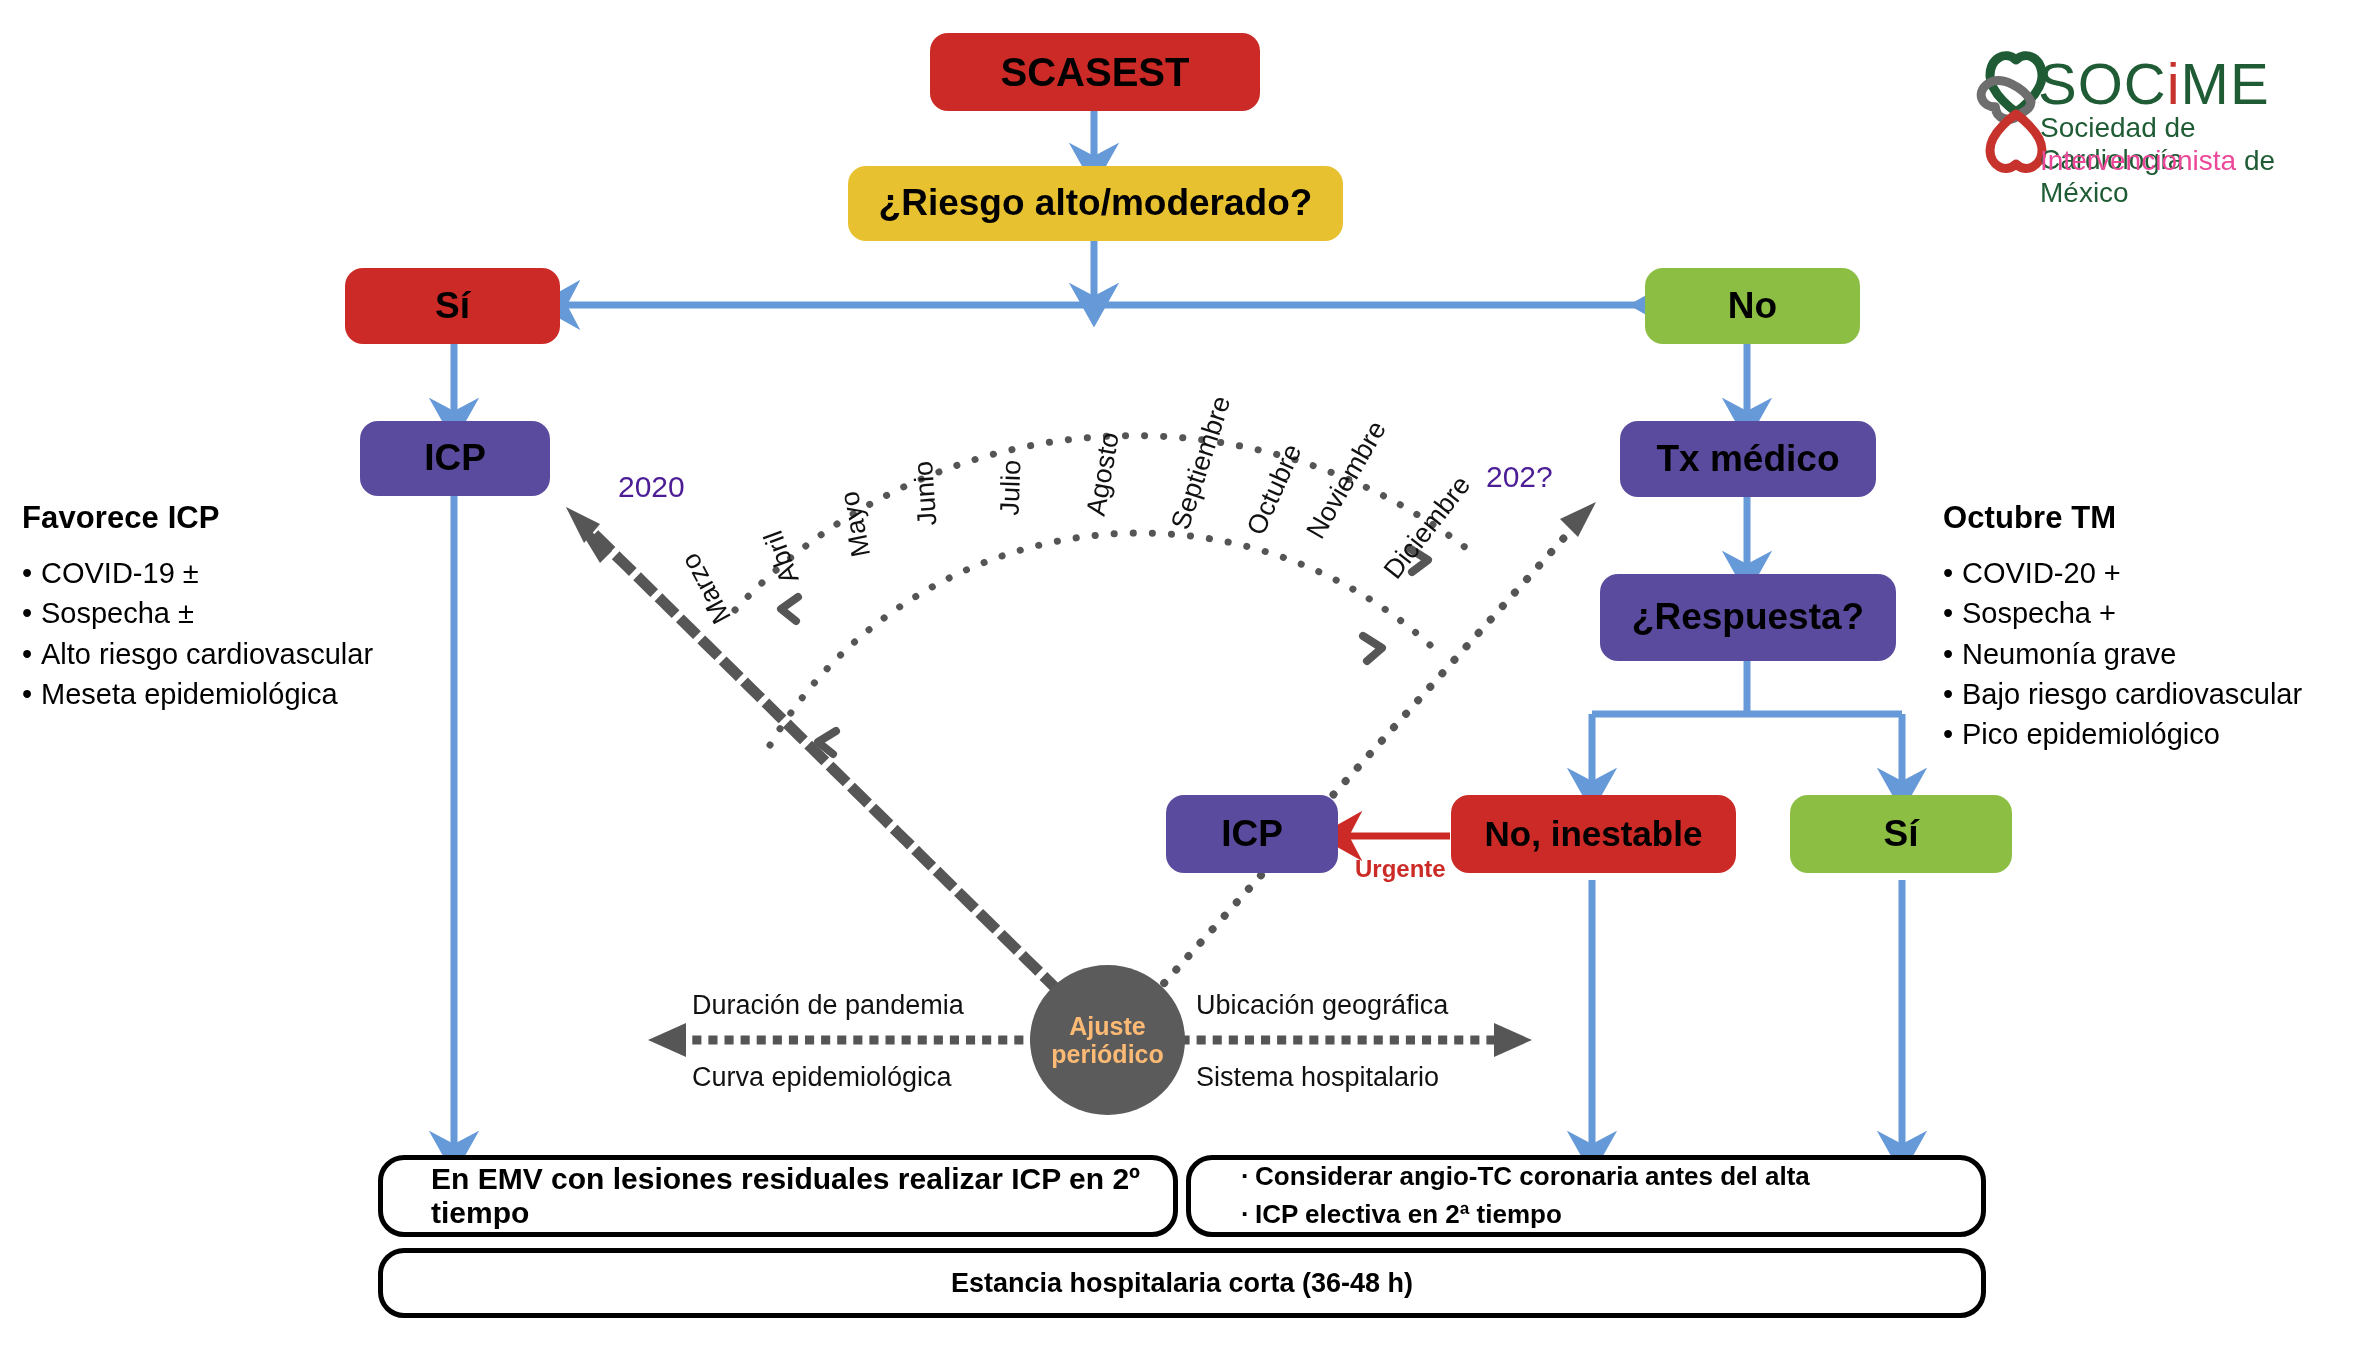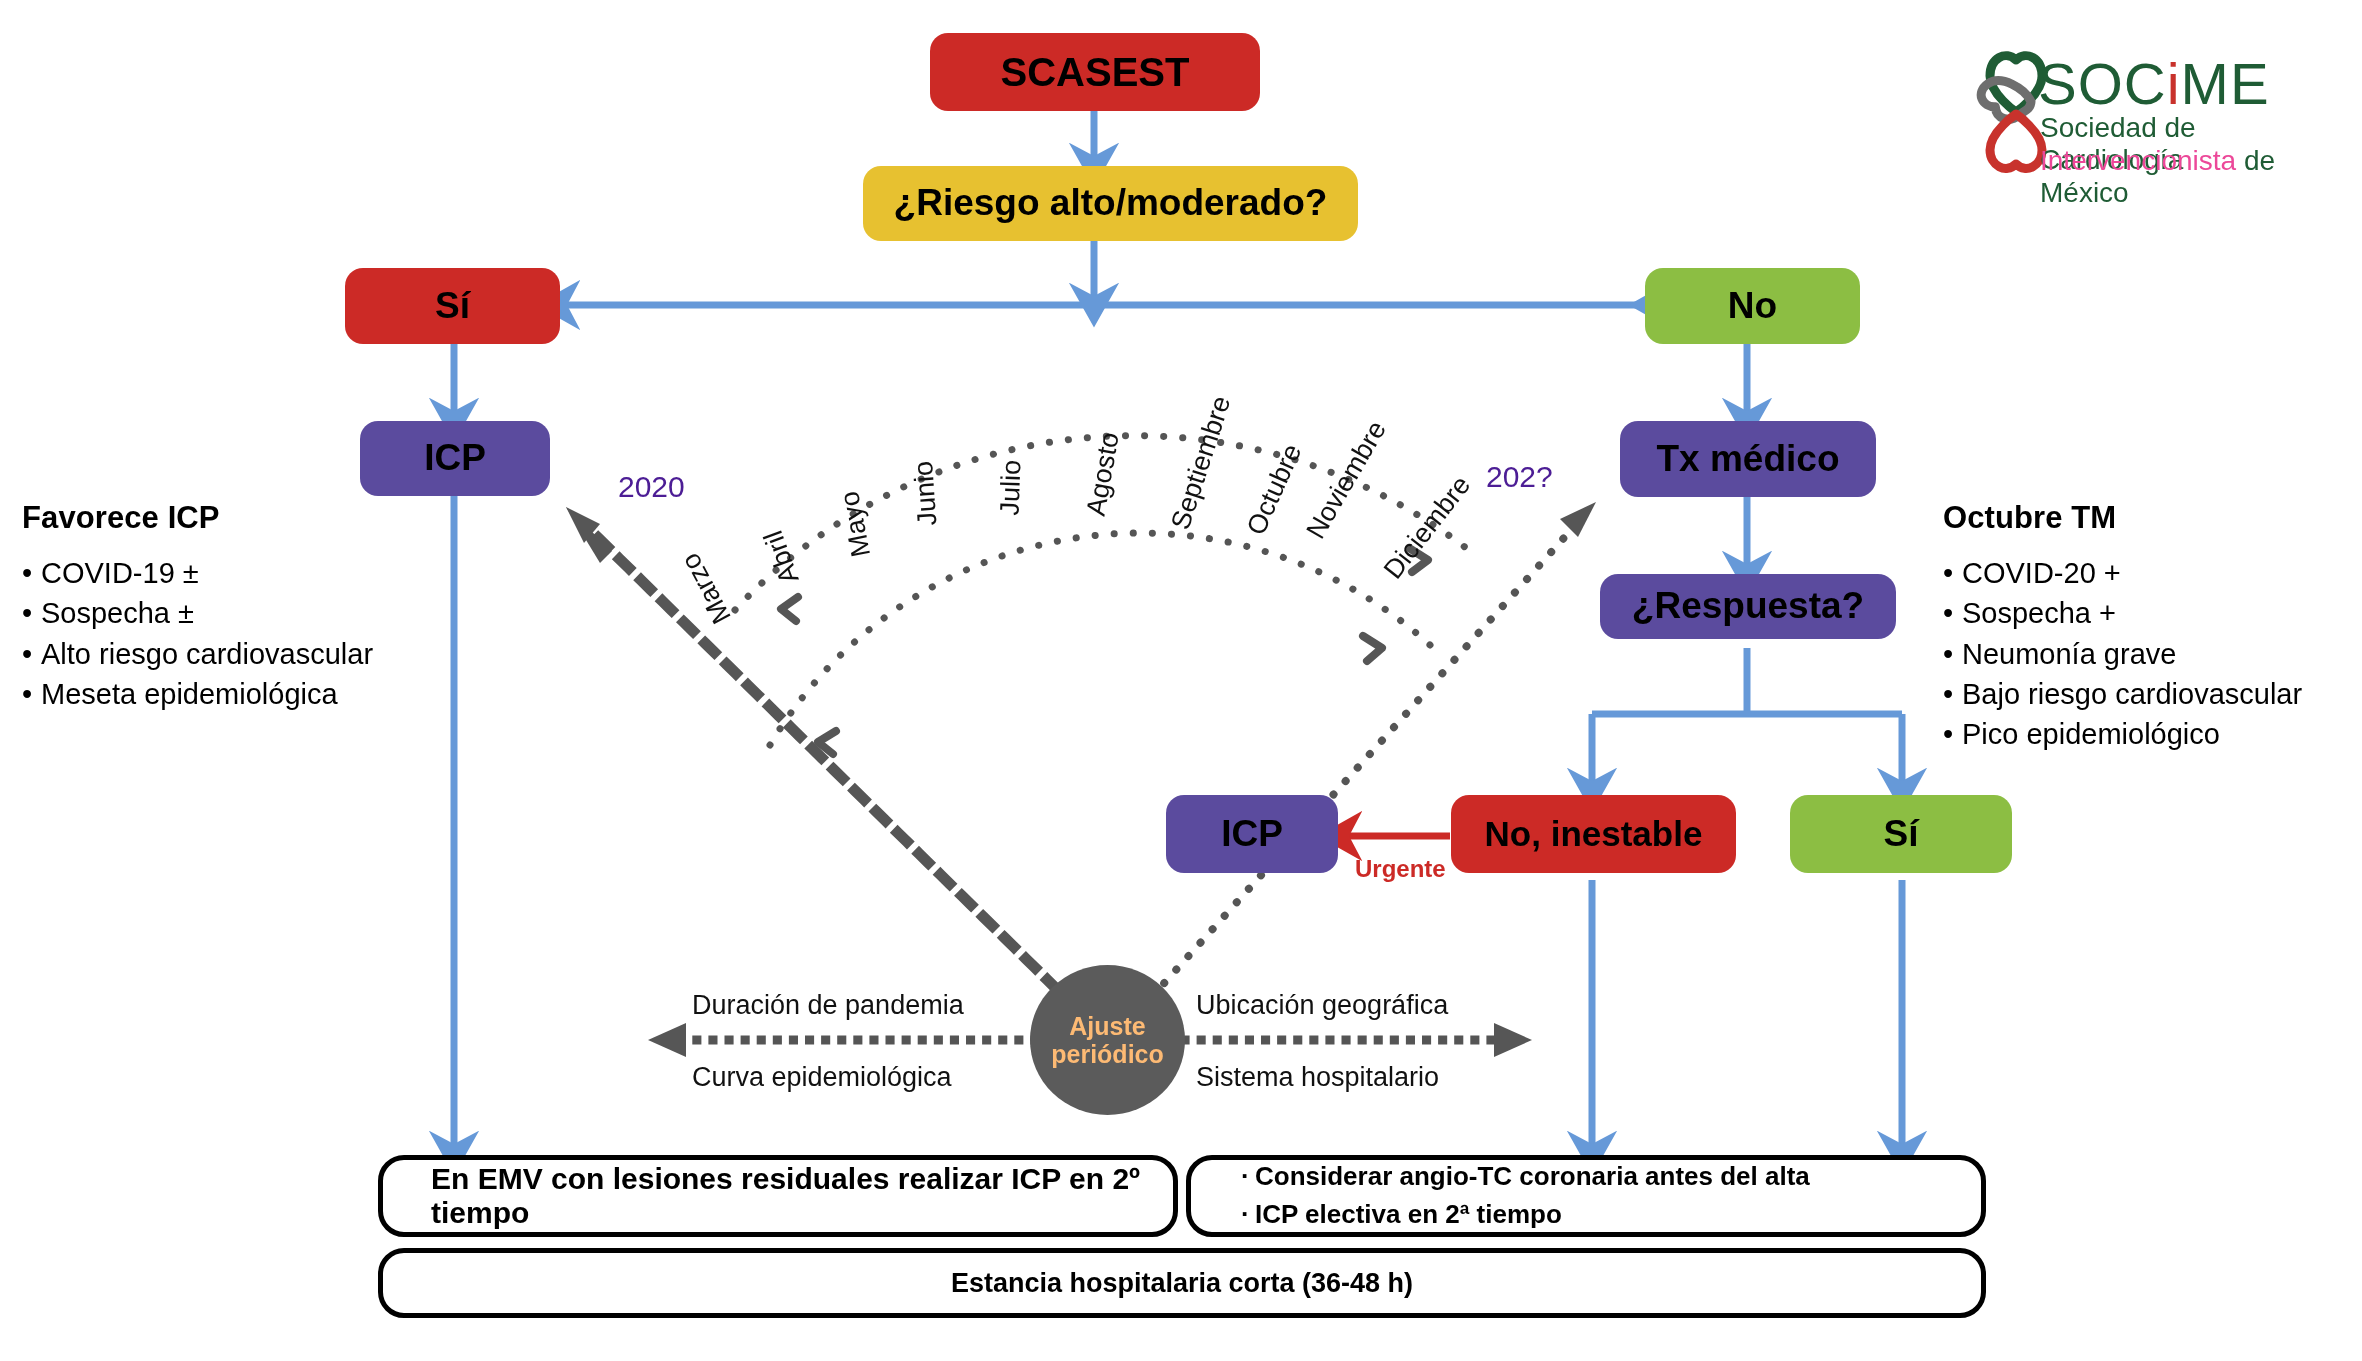--- a/index.html
+++ b/index.html
@@ -5,21 +5,21 @@
   html,body{margin:0;padding:0;background:#ffffff;}
   body{width:2362px;height:1361px;position:relative;overflow:hidden;
        font-family:"Liberation Sans","DejaVu Sans",sans-serif;color:#000;}
   #stage{position:absolute;left:0;top:0;width:2362px;height:1361px;}
   svg.layer{position:absolute;left:0;top:0;width:2362px;height:1361px;pointer-events:none;}
 
   .node{position:absolute;display:flex;align-items:center;justify-content:center;
         border-radius:18px;font-weight:bold;color:#000;text-align:center;line-height:1.05;
         box-sizing:border-box;}
   .n-red{background:#CC2A26;}
-  .n-yellow{background:#E7C130;margin-left:15px;}
+  .n-yellow{background:#E7C130;}
   .n-purple{background:#5B4B9E;}
   .n-green{background:#8CBE43;}
 
   .outcome{position:absolute;box-sizing:border-box;background:#fff;border:5px solid #000;
            border-radius:26px;display:flex;align-items:center;justify-content:center;
            font-weight:bold;color:#000;}
   .outcome.left-al{justify-content:flex-start;}
   .outcome ul{margin:0;padding:0 0 0 6px;list-style:none;}
   .outcome li{white-space:nowrap;line-height:1.45;}
   .outcome li::before{content:"\00B7";display:inline-block;width:14px;font-weight:bold;}
@@ -133,21 +133,21 @@
   </div>
 
   <div class="node n-purple" style="left:360px;top:421px;width:190px;height:75px;font-size:37px;color:#000;">
     <span>ICP</span>
   </div>
 
   <div class="node n-purple" style="left:1620px;top:421px;width:256px;height:76px;font-size:37px;">
     <span>Tx médico</span>
   </div>
 
-  <div class="node n-purple" style="left:1600px;top:574px;width:296px;height:65px;font-size:37px;justify-content:center;">
+  <div class="node n-purple" style="left:1600px;top:574px;width:296px;height:87px;font-size:37px;justify-content:center;">
     <span>¿Respuesta?</span>
   </div>
 
   <div class="node n-red" style="left:1451px;top:795px;width:285px;height:78px;font-size:35px;">
     <span>No, inestable</span>
   </div>
 
   <div class="node n-green" style="left:1790px;top:795px;width:222px;height:78px;font-size:37px;">
     <span>Sí</span>
   </div>

